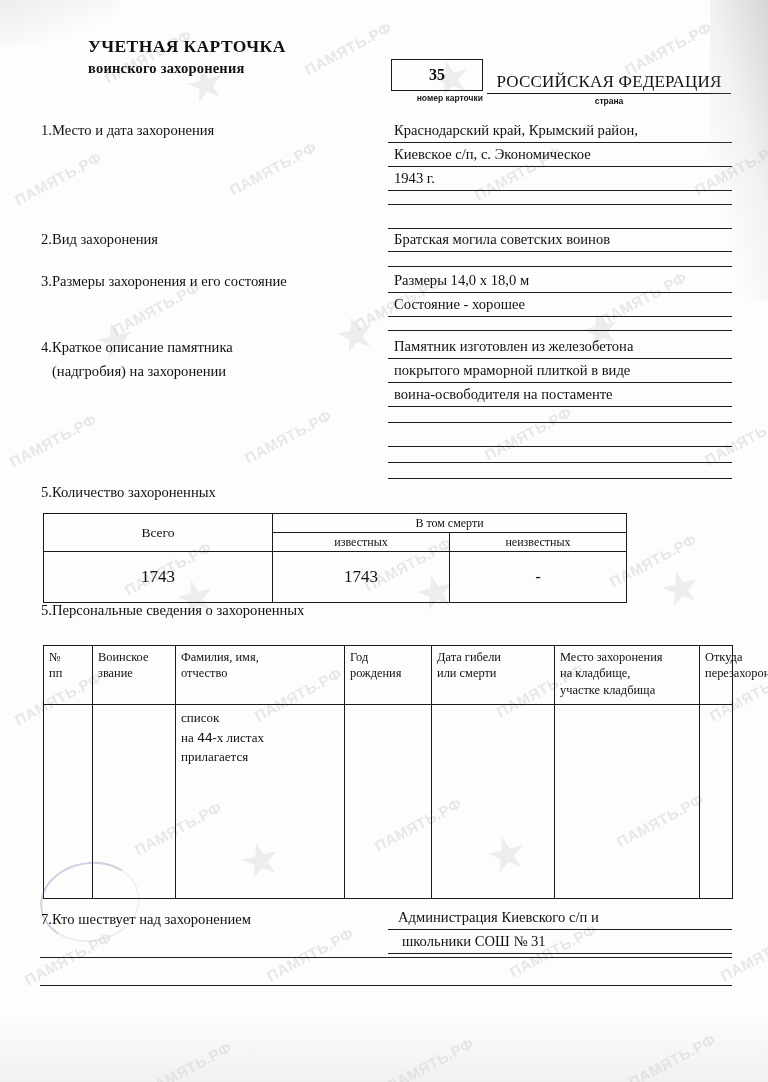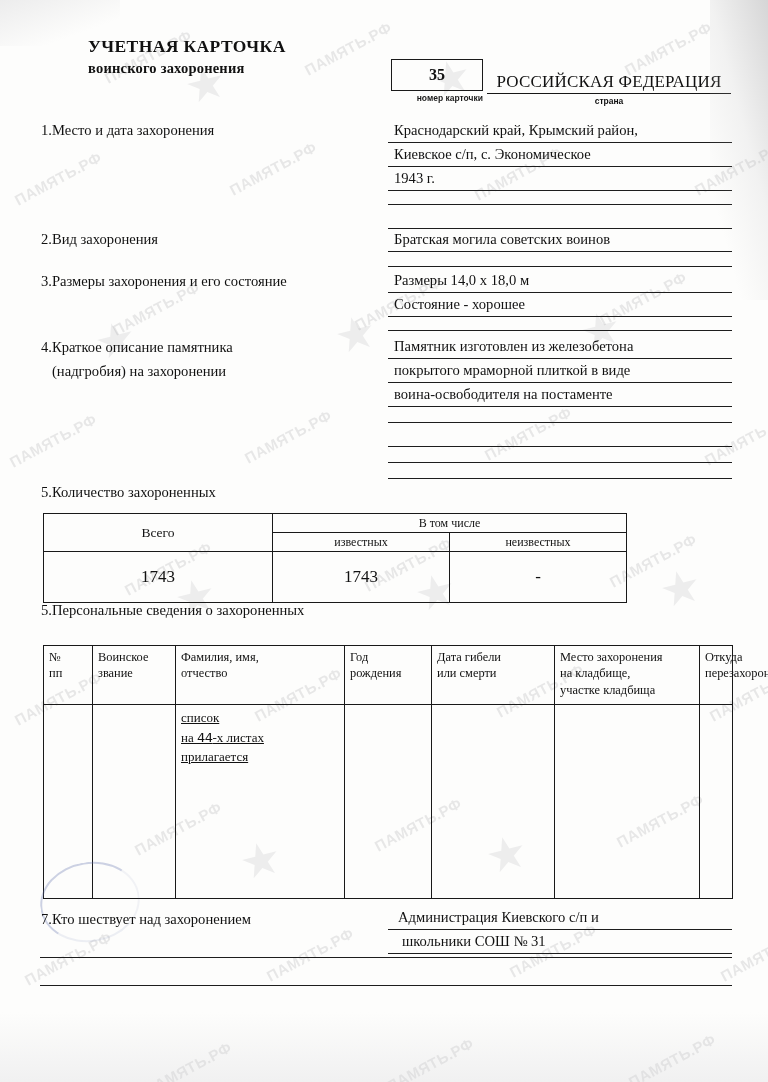--- a/index.html
+++ b/index.html
@@ -218,21 +218,21 @@
     font-weight: normal;
     text-align: left;
     vertical-align: top;
     font-size: 12.4px;
     line-height: 1.32;
     padding: 3px 5px 0 5px;
   }
   .persons-table th { height: 55px; }
   .persons-table td { height: 190px; }
   .note-cell { text-align: center; }
-  .note-line { font-size: 13px; line-height: 1.5; text-decoration: underline; }
+  .note-line { font-size: 13px; line-height: 1.5; }
   .hand {
     font-family: "DejaVu Sans", sans-serif;
     font-size: 13px;
     letter-spacing: -.5px;
   }
 
   
   .rule-full {
     position: absolute;
     left: 40px;
@@ -336,21 +336,21 @@
   <div class="rule" style="top:446px;"></div>
   <div class="rule" style="top:462px;"></div>
   <div class="rule" style="top:478px;"></div>
 
   <div class="sec-label" style="top:484px;">5.Количество захороненных</div>
 
   <table class="count-table">
     <tbody>
         <tr>
       <td class="ct-head-big" rowspan="2" style="width:228px;">Всего</td>
-      <td class="ct-head-sm" colspan="2">В том числе</td>
+      <td class="ct-head-sm" colspan="2">В том смерти</td>
     </tr>
     <tr>
       <td class="ct-head-sm" style="width:231px;">известных</td>
       <td class="ct-head-sm">неизвестных</td>
     </tr>
     <tr>
       <td class="ct-val">1743</td>
       <td class="ct-val">1743</td>
       <td class="ct-val">-</td>
     </tr>

